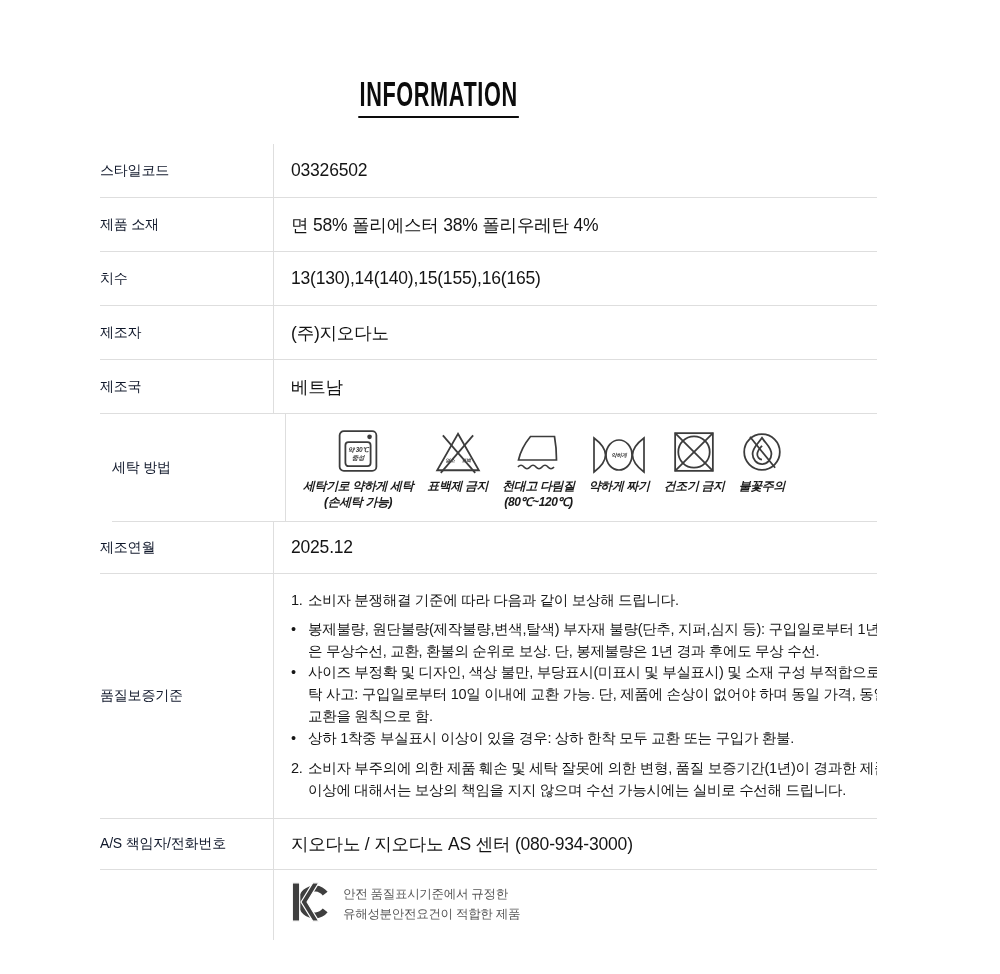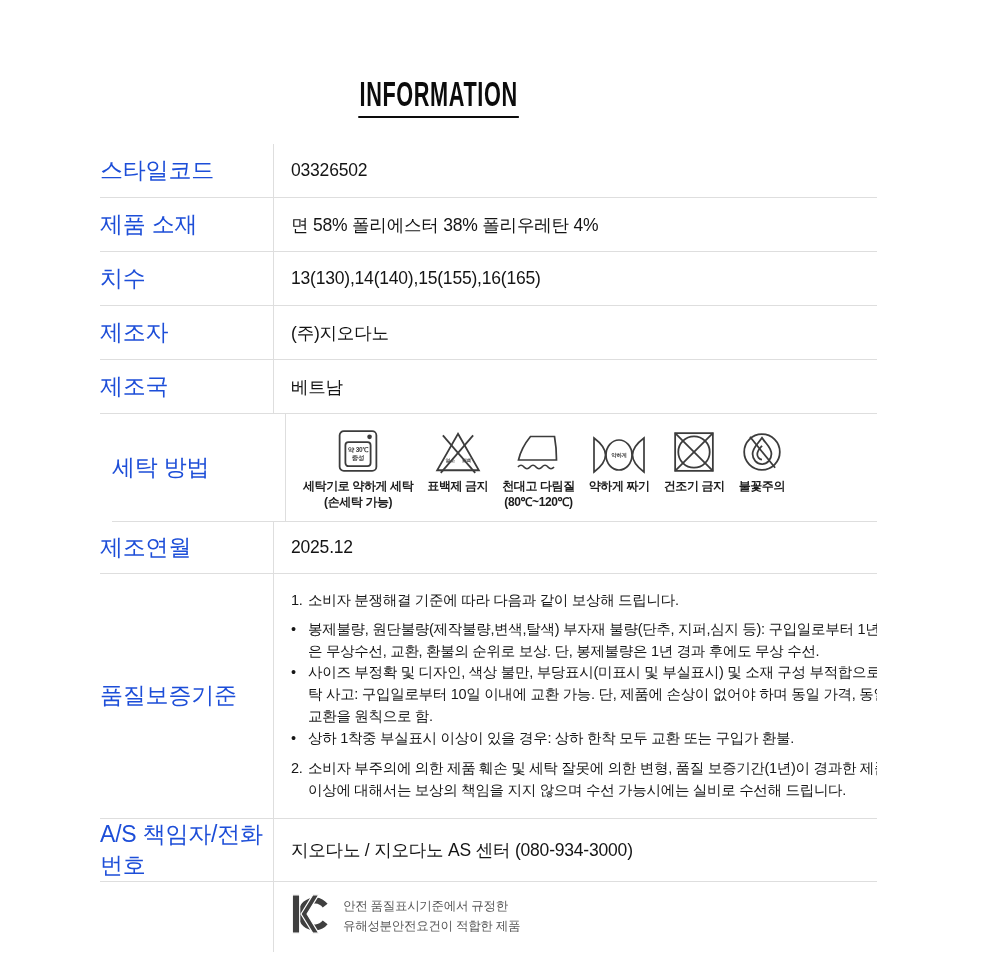--- a/index.html
+++ b/index.html
@@ -12,37 +12,37 @@
   .title{
     display:inline-block;font-size:35px;font-weight:700;color:#0c0c0c;
     letter-spacing:1px;transform:scaleX(0.62);transform-origin:center top;
     border-bottom:2.5px solid #0c0c0c;padding:0 2px 5px 2px;line-height:1;
   }
   
   .info-table{margin:26px 55px 0 100px;width:845px;}
   .row{display:flex;align-items:center;border-bottom:1px solid #dedede;}
   .row.last{border-bottom:none;}
   .cell-label{
-    flex:0 0 173px;width:173px;font-size:23px;font-weight:500;color:#1d4ed8;
+    flex:0 0 173px;width:173px;font-size:14px;font-weight:500;color:#0f172a;
     align-self:center;letter-spacing:-0.2px;
   }
   .cell-value{
     flex:1;border-left:1px solid #dedede;padding:0 10px 0 17px;
     font-size:17.5px;color:#141414;align-self:stretch;
     display:flex;align-items:center;letter-spacing:-0.2px;
   }
   .h-std{min-height:53px;}
   .h-care{min-height:107px;margin-left:12px;}
   .h-date{min-height:51px;align-items:center;}
   .h-warranty{min-height:187px;}
   .h-as{min-height:50px;}
   .h-kc{min-height:70px;}
   
   .care-strip{display:flex;align-items:flex-start;gap:14px;padding:10px 0;}
-  .care-item{display:flex;flex-direction:column;align-items:center;}
+  .care-item{display:flex;flex-direction:column;align-items:center;font-style:italic;}
   .care-glyph{height:50px;display:flex;align-items:flex-end;justify-content:center;}
   .care-glyph svg{display:block;}
   .care-caption{
     margin-top:5px;font-size:12px;font-weight:700;color:#1c1c1c;
     text-align:center;line-height:1.3;letter-spacing:-0.4px;white-space:nowrap;
   }
   .icon-stroke{stroke:#3c3c3c;stroke-width:1.7;fill:none;}
   .icon-fill{fill:#3c3c3c;}
   .icon-text{fill:#3c3c3c;font-weight:700;font-family:"Liberation Sans", sans-serif;}
   

